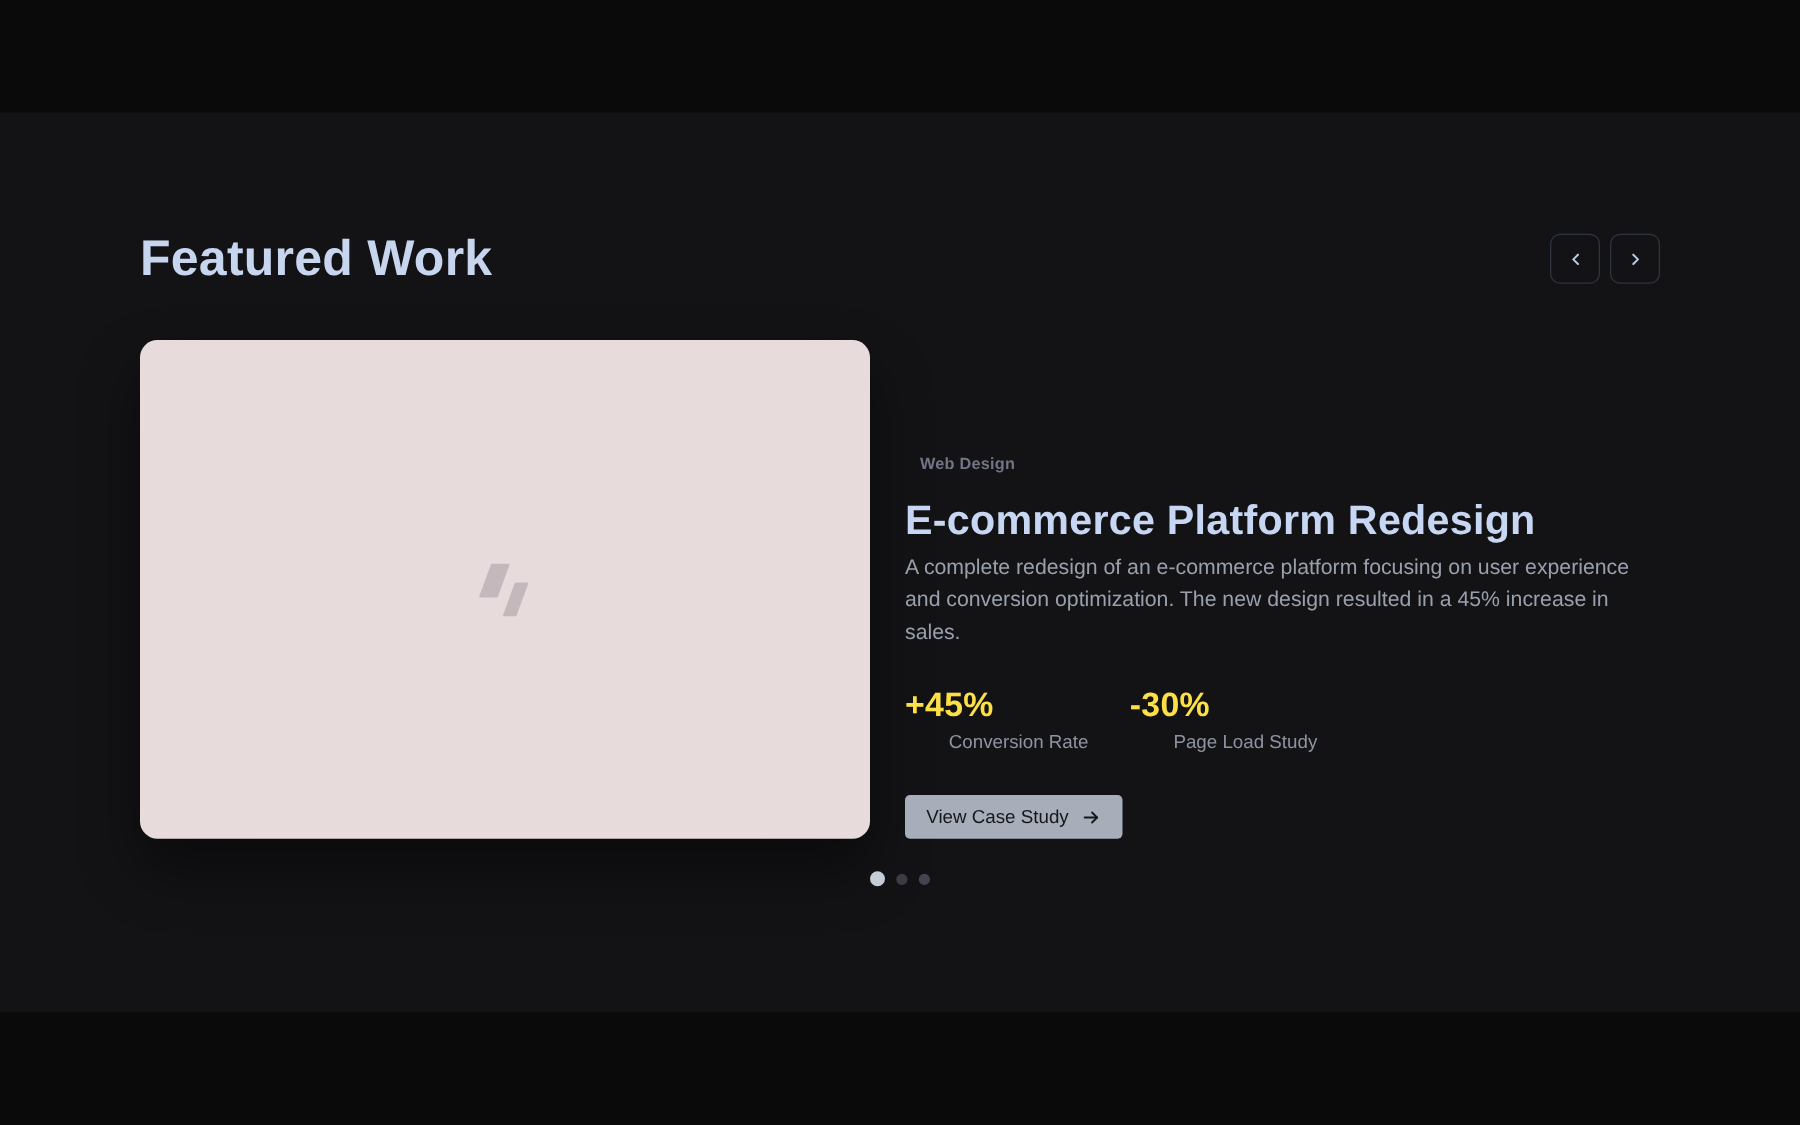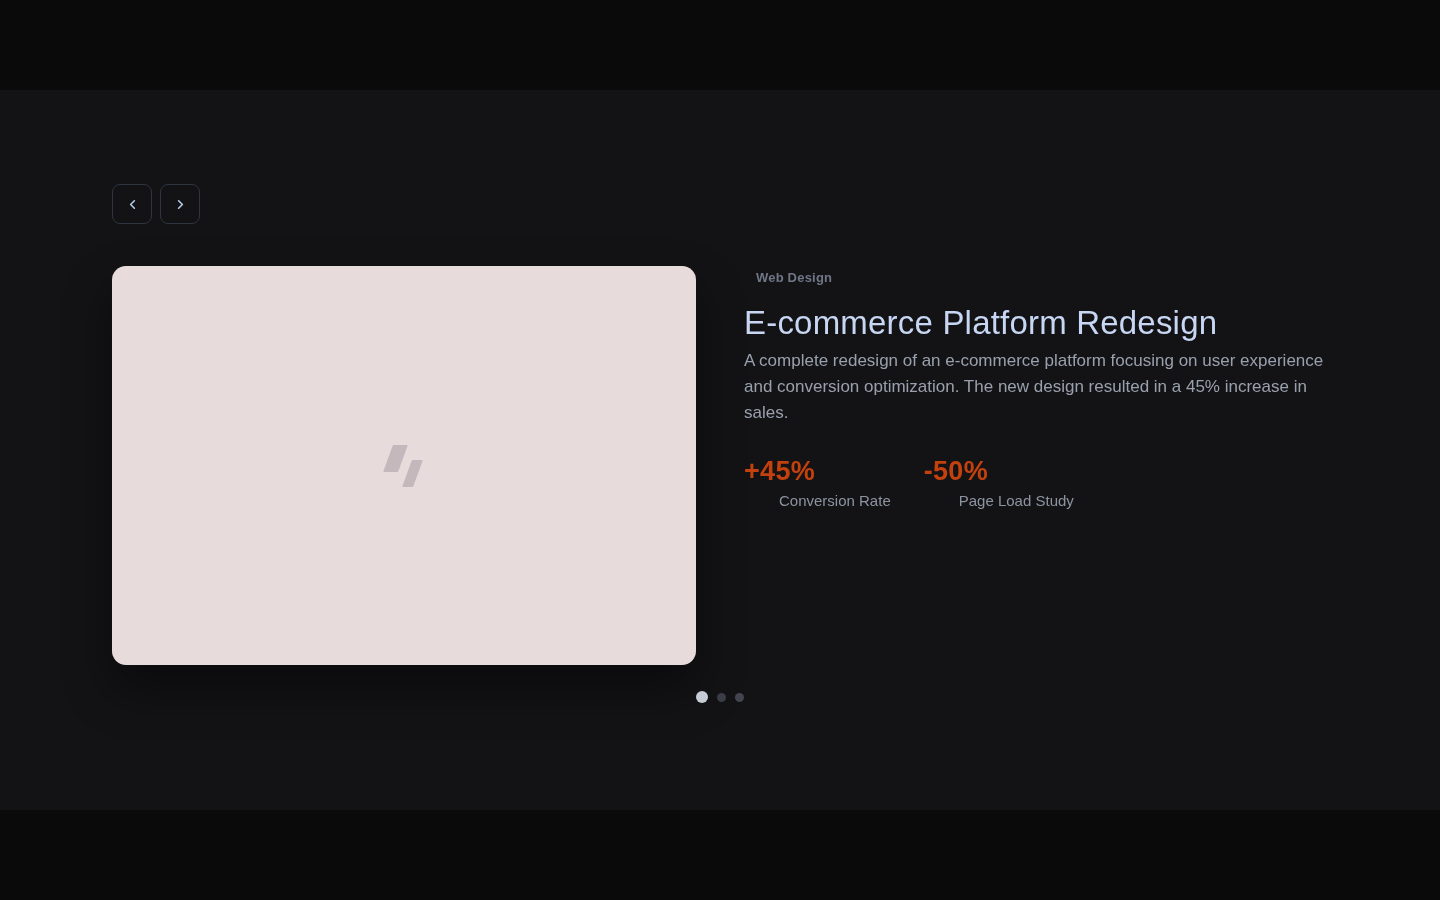--- a/index.html
+++ b/index.html
@@ -44,22 +44,22 @@
     border: 1px solid #2e3440;
     border-radius: 8px;
     display: flex; align-items: center; justify-content: center;
     cursor: pointer;
   }
   .nav-btn svg { display: block; }
 
   
   .slide-row {
     display: flex;
-    gap: 48px;
-    align-items: flex-start;
+    gap: 28px;
+    align-items: flex-end;
   }
   .slide-image {
     width: 584px; height: 399px;
     flex: 0 0 584px;
     background: #e7dcdb;
     border-radius: 14px;
     display: flex; align-items: center; justify-content: center;
     box-shadow: 0 24px 48px rgba(0,0,0,0.45);
   }
   .placeholder-icon {
@@ -87,40 +87,40 @@
     font-size: 13px;
     font-weight: 700;
     color: #6f7684;
     padding-left: 12px;
     letter-spacing: 0.2px;
   }
   .slide-title {
     margin-top: 19px;
     font-size: 33px;
     line-height: 38px;
-    font-weight: 400;
+    font-weight: 700;
     color: #c7d6f2;
     letter-spacing: 0.2px;
   }
   .slide-desc {
     margin-top: 6px;
     font-size: 17px;
     line-height: 26px;
     color: #99a0ad;
     max-width: 584px;
   }
   .stats-row {
     display: flex;
     gap: 33px;
     margin-top: 30px;
   }
   .stat-value {
     font-size: 27px;
     font-weight: 700;
-    color: #c2410c;
+    color: #fde047;
     letter-spacing: 0.3px;
   }
   .stat-label {
     margin-top: 5px;
     font-size: 15px;
     color: #8d94a1;
     margin-left: 35px;
   }
   .cta-btn {
     margin-top: 34px;
@@ -163,20 +163,21 @@
 </style>
 </head>
 <body>
 
 <div class="band top"></div>
 
 <section class="featured-section">
   <div class="container">
 
     <div class="section-header">
+      <h2 class="section-title">Featured Work</h2>
       <div class="nav-arrows">
         <button class="nav-btn">
           <span>
             <svg width="15" height="15" viewBox="0 0 24 24" fill="none" stroke="#b9c8e6" stroke-width="2.6" stroke-linecap="round" stroke-linejoin="round">
                 <polyline points="15 18 9 12 15 6"></polyline>
               </svg>
           </span>
         </button>
         <button class="nav-btn">
           <span>
@@ -200,25 +201,34 @@
         <div class="slide-category">Web Design</div>
         <h3 class="slide-title">E-commerce Platform Redesign</h3>
         <p class="slide-desc">A complete redesign of an e-commerce platform focusing on user experience and conversion optimization. The new design resulted in a 45% increase in sales.</p>
 
         <div class="stats-row">
           <div class="stat">
             <div class="stat-value">+45%</div>
             <div class="stat-label">Conversion Rate</div>
           </div>
           <div class="stat">
-            <div class="stat-value">-50%</div>
+            <div class="stat-value">-30%</div>
             <div class="stat-label">Page Load Study</div>
           </div>
         </div>
 
+        <button class="cta-btn">
+          <span>View Case Study</span>
+          <span>
+            <svg width="16" height="16" viewBox="0 0 24 24" fill="none" stroke="#15171c" stroke-width="2.2" stroke-linecap="round" stroke-linejoin="round">
+                <line x1="4" y1="12" x2="19" y2="12"></line>
+                <polyline points="13 6 19 12 13 18"></polyline>
+              </svg>
+          </span>
+        </button>
       </div>
     </div>
 
     <div class="dots-row">
       <span class="dot active"></span>
       <span class="dot"></span>
       <span class="dot"></span>
     </div>
 
   </div>

